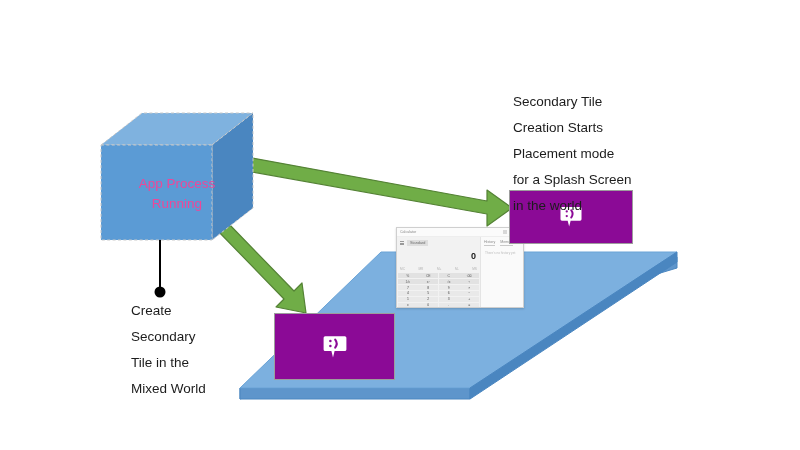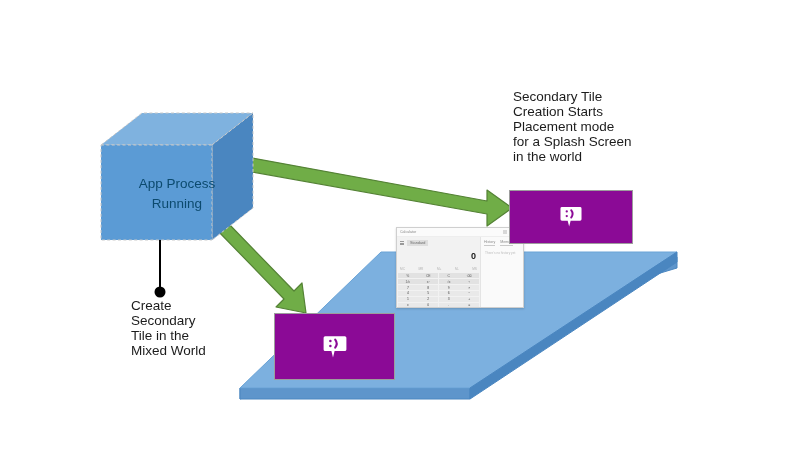--- a/index.html
+++ b/index.html
@@ -26,21 +26,21 @@
     left: 0; top: 0;
     width: 800px;
     height: 450px;
   }
 
   
   .annotation {
     position: absolute;
     font-family: "Liberation Sans", sans-serif;
     font-size: 13.5px;
-    line-height: 15px;
+    line-height: 26px;
     color: #1c1c1c;
     white-space: pre-line;
     letter-spacing: 0.0px;
   }
   #label-secondary-tile {
     left: 513px;
     top: 89px;
     width: 160px;
   }
   #label-create-secondary {
@@ -52,21 +52,21 @@
   
   .cube-label {
     position: absolute;
     left: 104px;
     top: 174px;
     width: 146px;
     text-align: center;
     font-family: "Liberation Sans", sans-serif;
     font-size: 13.5px;
     line-height: 19.5px;
-    color: #0c4a6e;
+    color: #ec4899;
     white-space: pre-line;
     pointer-events: none;
   }
 
   
   .tile {
     position: absolute;
     background: #8B0A96;
     border: 1px solid #9d9d9d;
     box-sizing: border-box;

